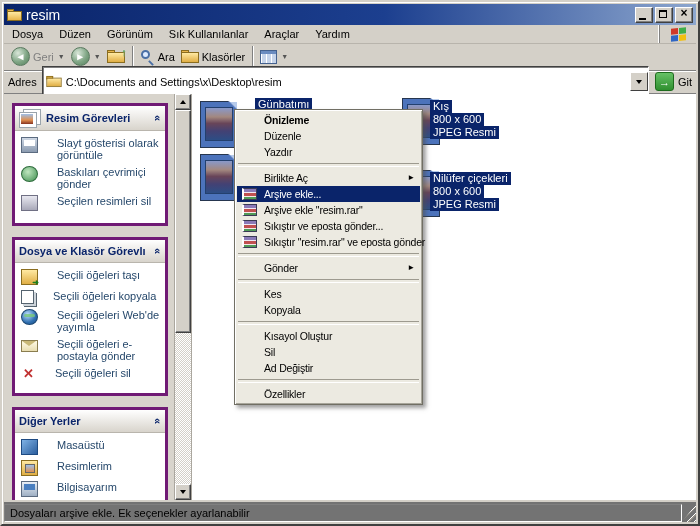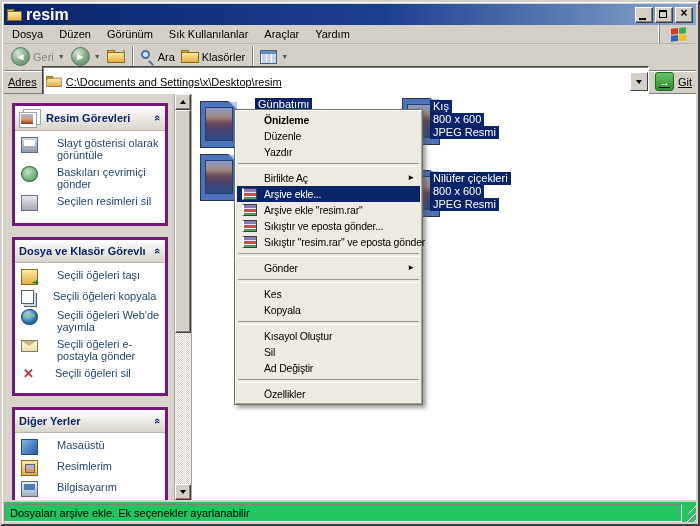--- a/index.html
+++ b/index.html
@@ -8,21 +8,21 @@
           border-left:2px solid #d4d0c8;border-top:2px solid #d4d0c8;
           border-right:2px solid #404040;border-bottom:2px solid #404040;
           box-sizing:border-box;box-shadow:inset 1px 1px 0 #fff;overflow:hidden;}
   
   .titlebar{position:absolute;left:2px;top:2px;right:2px;height:21px;
             background:linear-gradient(90deg,#0a246a,#1c3f8f 55%,#8ca6ce);
             display:flex;align-items:center;padding:0 3px;box-sizing:border-box;}
   .title-folder{width:15px;height:12px;position:relative;margin-right:4px;flex:none;}
   .title-folder .back{position:absolute;left:0;top:2px;width:15px;height:10px;background:linear-gradient(#ffe9a2,#e8b64c);border:1px solid #8a6d1f;box-sizing:border-box;}
   .title-folder .tab{position:absolute;left:0;top:0;width:7px;height:4px;background:#e8b64c;border:1px solid #8a6d1f;box-sizing:border-box;}
-  .titlebar .ttext{color:#fff;font-weight:bold;font-size:16px;flex:1;}
+  .titlebar .ttext{color:#fff;font-weight:normal;font-size:14px;flex:1;}
   .winbtns{display:flex;gap:2px;}
   .wbtn{width:16px;height:14px;background:#d4d0c8;border:1px solid;border-color:#fff #404040 #404040 #fff;
         box-shadow:inset -1px -1px 0 #808080;position:relative;cursor:pointer;}
   .wbtn .min{position:absolute;left:3px;bottom:2px;width:7px;height:2px;background:#000;}
   .wbtn .max{position:absolute;left:3px;top:2px;width:8px;height:8px;border:1px solid #000;border-top-width:2px;box-sizing:border-box;}
   .wbtn .cls{position:absolute;left:0;top:-2px;width:16px;text-align:center;font-weight:bold;font-size:12px;color:#000;}
   
   .menubar{position:absolute;left:2px;top:23px;right:2px;height:18px;display:flex;align-items:center;border-bottom:1px solid #b8b4ac;}
   .menu-item{padding:2px 8px;color:#000;cursor:pointer;}
   .menubar .spacer{flex:1;}
@@ -41,21 +41,21 @@
   .foldico .b{position:absolute;left:0;top:2px;right:0;bottom:0;background:linear-gradient(#ffe9a2,#e0ae44);border:1px solid #8a6d1f;box-sizing:border-box;}
   .foldico .t{position:absolute;left:0;top:0;width:8px;height:4px;background:#e8b64c;border:1px solid #8a6d1f;box-sizing:border-box;}
   .uparr{position:absolute;right:-2px;top:-4px;color:#1e7d1e;font-weight:bold;font-size:11px;text-shadow:0 0 1px #fff;}
   .magico{width:15px;height:15px;position:relative;flex:none;}
   .magico .lens{position:absolute;left:1px;top:1px;width:9px;height:9px;border:2px solid #4a6fa5;border-radius:50%;background:#dceaff;box-sizing:border-box;}
   .magico .handle{position:absolute;right:1px;bottom:0;width:6px;height:2px;background:#4a6fa5;transform:rotate(45deg);}
   .viewico{width:17px;height:14px;border:1px solid #44618e;background:
       linear-gradient(#6b8cc0 0 3px,transparent 3px),
       repeating-linear-gradient(90deg,#fff 0 1px,#c6d4ea 1px 5px);box-sizing:border-box;}
   
-  .addrbar{position:absolute;left:2px;top:68px;right:2px;height:24px;display:flex;align-items:center;padding:0 4px;border-bottom:1px solid #808080;box-shadow:0 1px 0 #fff;box-sizing:border-box;text-decoration:underline;}
+  .addrbar{position:absolute;left:2px;top:68px;right:2px;height:24px;display:flex;align-items:center;padding:0 4px;border-bottom:1px solid #808080;box-shadow:0 1px 0 #fff;box-sizing:border-box;}
   .addr-label{margin-right:5px;color:#000;}
   .combo{flex:1;height:31px;background:#fff;border:1px solid;border-color:#404040 #fff #fff #404040;box-shadow:inset 1px 1px 0 #808080;display:flex;align-items:center;padding-left:2px;box-sizing:border-box;}
   .combo .foldico{transform:scale(.85);}
   .combo .path{margin-left:3px;white-space:nowrap;overflow:hidden;}
   .combo-drop{width:16px;height:17px;margin-left:auto;background:#d4d0c8;border:1px solid;border-color:#fff #404040 #404040 #fff;display:flex;align-items:center;justify-content:center;cursor:pointer;}
   .combo-drop .tri{width:0;height:0;border-left:3px solid transparent;border-right:3px solid transparent;border-top:4px solid #000;}
   .gobtn{display:flex;align-items:center;gap:4px;margin-left:6px;cursor:pointer;}
   .goicon{width:17px;height:17px;background:linear-gradient(#66c166,#2f8f2f);border:1px solid #1d6b1d;border-radius:3px;color:#fff;font-weight:bold;display:flex;align-items:center;justify-content:center;font-size:11px;}
   
   .content{position:absolute;left:2px;right:2px;top:92px;bottom:24px;background:#fff;}
@@ -114,21 +114,21 @@
      padding:2px;box-sizing:border-box;z-index:10;}
   .mi{position:relative;height:16px;line-height:16px;padding-left:27px;padding-right:14px;color:#000;white-space:nowrap;cursor:pointer;font-size:10.5px;letter-spacing:-0.2px;}
   .mi.bold{font-weight:bold;}
   .mi.sel{background:#0a246a;color:#fff;}
   .mi .sub{position:absolute;right:5px;top:0;font-size:8px;}
   .msep{height:2px;margin:3px 1px;border-top:1px solid #9d9a8f;border-bottom:1px solid #fff;}
   .rarico{position:absolute;left:5px;top:2px;width:15px;height:12px;
      background:linear-gradient(#8a7ab8 0 3px,#efe9f5 3px 4px,#c05050 4px 7px,#f5e9e9 7px 8px,#4f9a58 8px 11px,#e9f5ea 11px 12px);
      border:1px solid #3a3a55;border-left:2px solid #fff;box-sizing:border-box;}
   
-  .statusbar{position:absolute;left:2px;right:2px;bottom:2px;height:20px;background:#22c55e;display:flex;align-items:stretch;padding-top:2px;box-sizing:border-box;}
+  .statusbar{position:absolute;left:2px;right:2px;bottom:2px;height:20px;background:#737373;display:flex;align-items:stretch;padding-top:2px;box-sizing:border-box;}
   .statuscell{flex:1;margin-left:0;border:1px solid;border-color:#808080 #fff #fff #808080;display:flex;align-items:center;padding-left:5px;color:#000;}
   .grip{width:14px;border-top:1px solid #808080;
     background:repeating-linear-gradient(135deg,#fff 0 1px,#928e84 1px 2px,transparent 2px 5px);
     clip-path:polygon(100% 0,100% 100%,0 100%);}
 </style>
 </head>
 <body>
 
 <div class="window">
 

